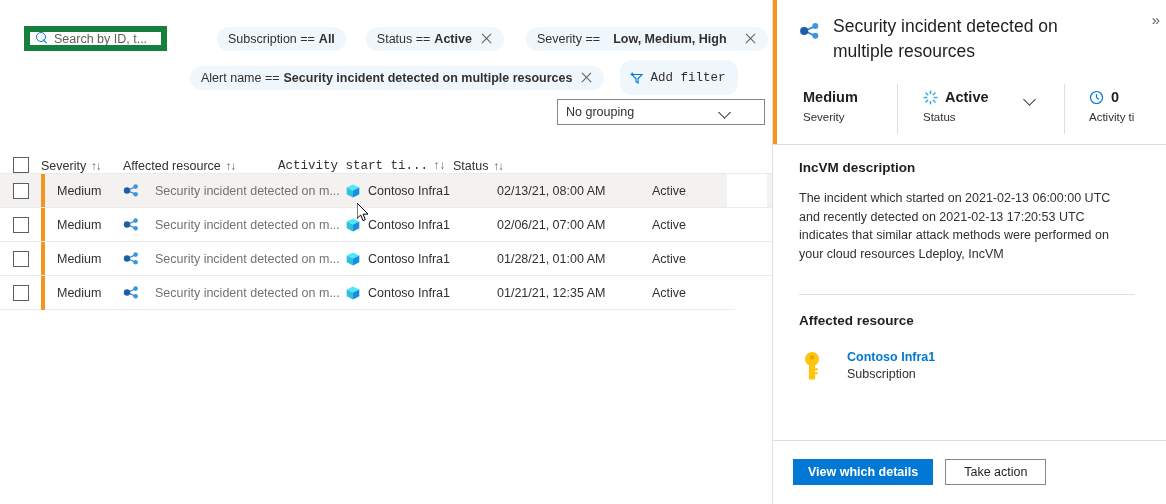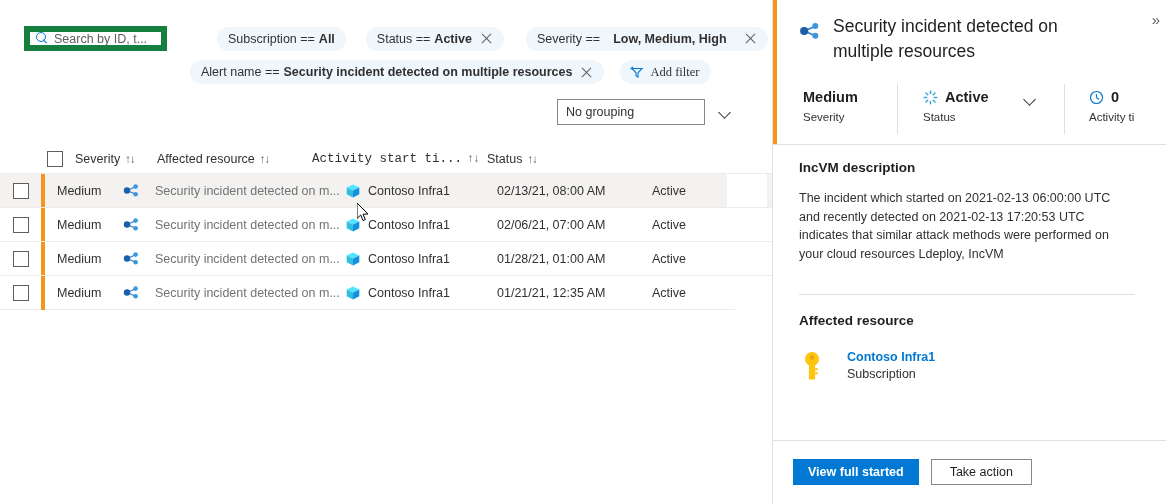--- a/index.html
+++ b/index.html
@@ -78,36 +78,36 @@
     width: 13px; height: 1.2px; background: #605e5c;
   }
   .pill .xmark::before { transform: rotate(45deg); }
   .pill .xmark::after  { transform: rotate(-45deg); }
 
   #pill-subscription { margin-left: 50px; }
   #pill-status { margin-left: 20px; }
   #pill-severity { margin-left: 22px; gap: 9px; }
 
   #add-filter-btn {
-    height: 24px; background: #eff6fc; border-radius: 12px;
+    height: 35px; background: #eff6fc; border-radius: 12px;
     display: inline-flex; align-items: center; padding: 0 12px 0 9px;
     font-size: 12.5px; color: #323130; margin-left: 16px;
     border: none; cursor: pointer;
-    font-family: Liberation Serif, serif;
+    font-family: Liberation Mono, monospace;
     flex: none;
   }
   .funnel-plus { width: 16px; height: 14px; margin-right: 5px; flex:none; }
 
   
   #grouping-wrap {
     position: absolute; left: 557px; top: 99px;
     width: 181px; height: 26px;
   }
   #grouping-select {
-    width: 148px; height: 26px;
+    width: 208px; height: 26px;
     border: 1px solid #8a8886; background: #fff;
     font-family: "Liberation Sans", sans-serif;
     font-size: 12.5px; color: #323130;
     padding: 0 24px 0 8px;
     appearance: none; -webkit-appearance: none;
     outline: none; cursor: pointer;
   }
   .sel-chevron {
     position: absolute; right: 9px; top: 9px;
     width: 9px; height: 9px;
@@ -119,22 +119,22 @@
 
   
   #alerts-table { position: absolute; left: 0; top: 145px; width: 772px; }
   .trow {
     position: relative;
     display: flex; align-items: center;
     height: 34px;
     font-size: 12.5px;
   }
   #table-head {
-    height: 28px; display: flex; align-items: center;
-    font-size: 12.5px; color: #323130; padding-left: 34px;
+    height: 28px; display: flex; align-items: flex-end;
+    font-size: 12.5px; color: #323130;
   }
   .data-row { border-top: 1px solid #edebe9; }
   .data-row:first-of-type { border-top: 1px solid #edebe9; }
   .data-row.hovered { background: #f3f2f1; }
   .data-row.hovered .c-status-cellbg { background: #fff; }
 
   .c-check { width: 41px; display: flex; justify-content: center; flex: none; }
   .cbox {
     width: 16px; height: 16px; border: 1px solid #605e5c;
     background: #fff; cursor: pointer; flex: none;
@@ -582,17 +582,17 @@
         <div id="resource-texts">
           <a id="resource-link" href="#">Contoso Infra1</a>
           <div id="resource-sub">Subscription</div>
         </div>
       </div>
     </div>
 
     <div id="panel-divider-3"></div>
 
     <div id="panel-footer">
-      <button class="btn" id="btn-view-full">View full started</button>
+      <button class="btn" id="btn-view-full">View which details</button>
       <button class="btn" id="btn-take-action">Take action</button>
     </div>
   </div>
 </div>
 
 </body></html>

